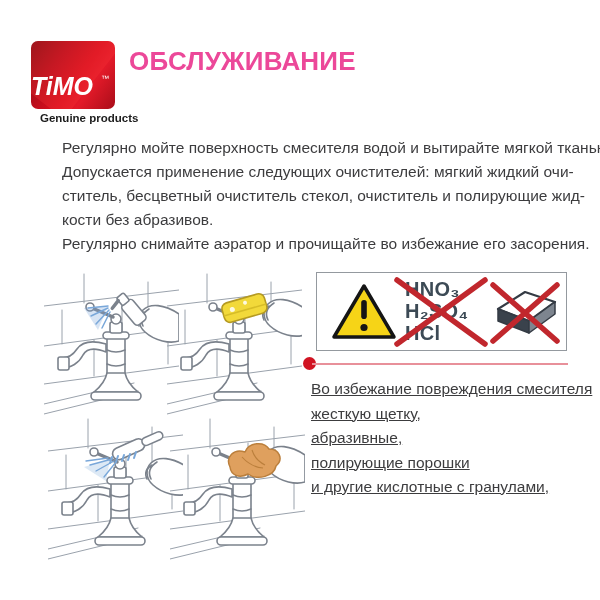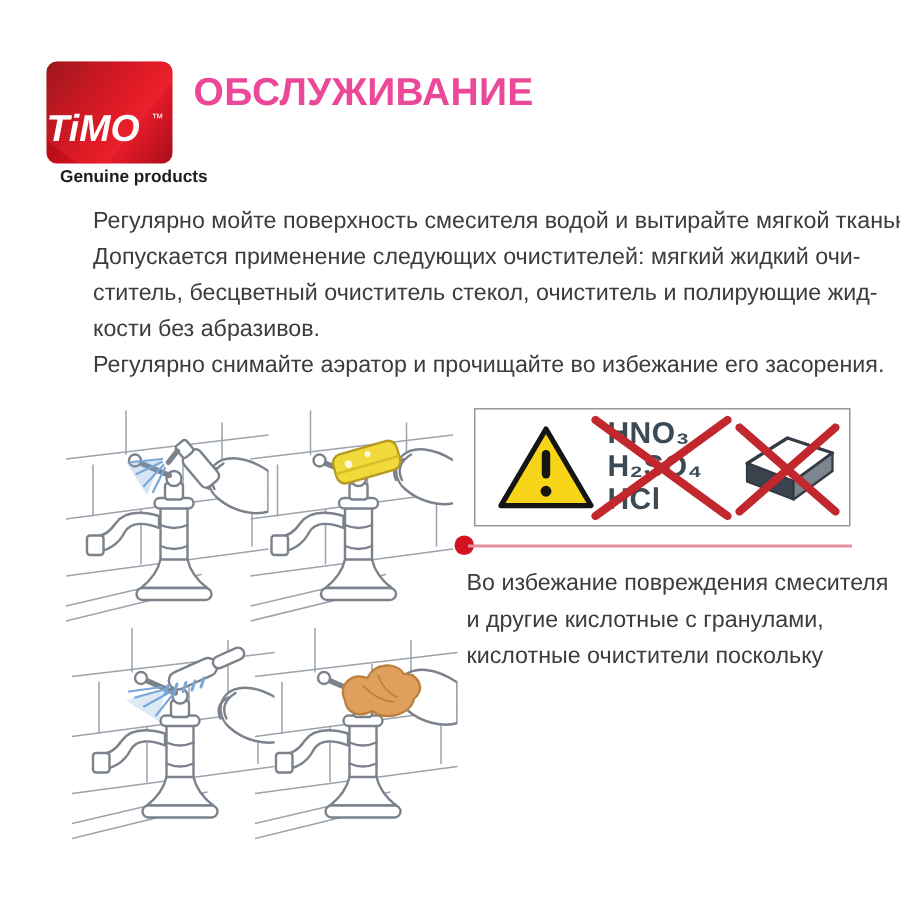--- a/index.html
+++ b/index.html
@@ -35,21 +35,21 @@
   .chem div{white-space:nowrap;}
   .chem-x{position:absolute;left:74px;top:2px;}
   .sponge-x{position:absolute;left:172px;top:8px;}
 
   
   .dot{position:absolute;left:303px;top:357px;width:13px;height:13px;border-radius:50%;background:#d11322;}
   .redline{position:absolute;left:312px;top:363px;width:256px;height:1.5px;background:#e8909a;}
 
   
   .caution{position:absolute;left:311px;top:377px;color:#3c3c3e;font-size:15.5px;line-height:24.5px;}
-  .caution div{white-space:nowrap;}
+  .caution div{white-space:nowrap;text-decoration:underline;}
 
   
   .panel{position:absolute;}
   .p-tl{left:44px;top:270px;} .p-tr{left:167px;top:270px;}
   .p-bl{left:48px;top:415px;} .p-br{left:170px;top:415px;}
 </style>
 </head>
 <body>
 
 <div class="page">
@@ -98,22 +98,24 @@
       </g>
       <path d="M4,4 L68,60 M68,4 L4,60" stroke="#c1272d" stroke-width="5.5" stroke-linecap="round" fill="none"></path>
     </svg>
   </div>
 
   <div class="dot"></div>
   <div class="redline"></div>
 
   <div class="caution">
     <div>Во избежание повреждения смесителя</div>
+    <div>жесткую щетку,</div>
+    <div>абразивные,</div>
+    <div>полирующие порошки</div>
     <div>и другие кислотные с гранулами,</div>
-    <div>кислотные очистители поскольку</div>
   </div>
 
   <svg width="0" height="0" style="position:absolute" aria-hidden="true">
     <defs>
       <g id="tiles" stroke="#9aa2ac" stroke-width="1" fill="none" stroke-linecap="round">
         <path d="M0,36 L135,20"></path>
         <path d="M0,76 L135,58"></path>
         <path d="M0,114 L135,96"></path>
         <path d="M40,4 V33"></path>
         <path d="M104,12 V50"></path>

